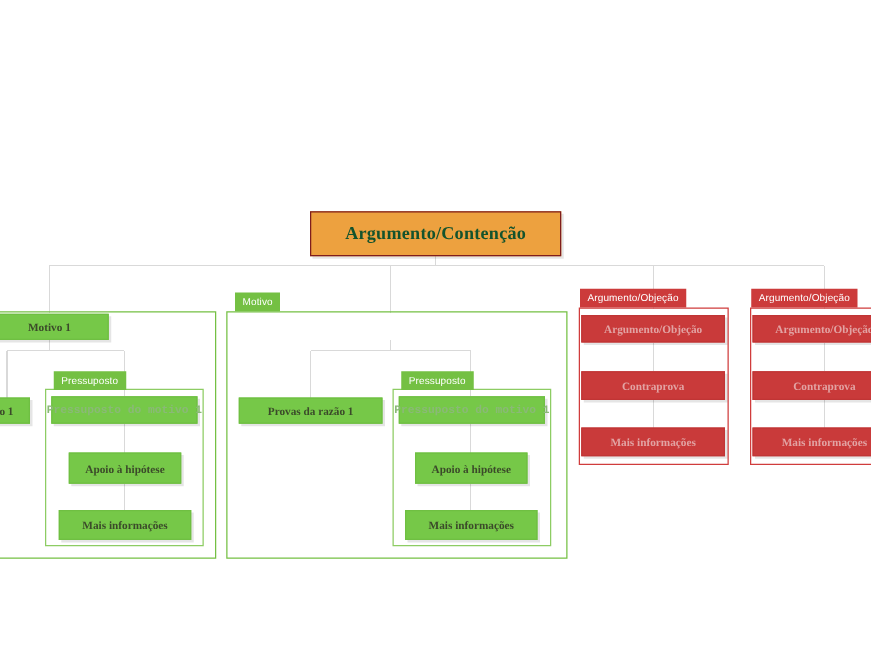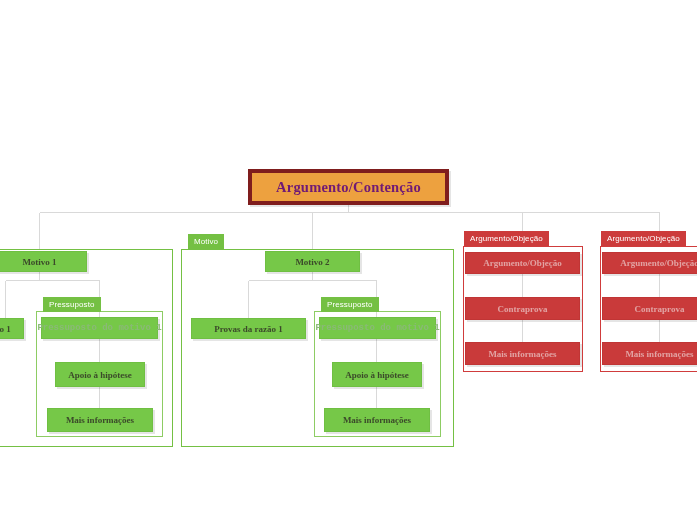--- a/index.html
+++ b/index.html
@@ -67,22 +67,22 @@
     align-items: center;
     justify-content: center;
     text-align: center;
     font-family: "Liberation Serif", serif;
     white-space: nowrap;
     box-shadow: 2px 2px 0 rgba(0,0,0,0.10);
   }
 
   .node.root {
     background: #eda13f;
-    border: 4px solid #7f1d1d;
-    color: #701a75;
+    border: 1px solid #7f1d1d;
+    color: #14532d;
     font-size: 14.5px;
     font-weight: 700;
     letter-spacing: 0.2px;
   }
 
   .node.green {
     background: #76c848;
     border: 1px solid #6fbf42;
     color: #3b4a2a;
     font-size: 9px;
@@ -169,21 +169,20 @@
   <div class="node green" style="left:-8px; top:251px; width:95px; height:21px;">Motivo 1</div>
 
   <div class="node green" style="left:-71px; top:318px; width:95px; height:21px;">Provas da razão 1</div>
 
   <div class="node green-muted" style="left:41px; top:317px; width:117px; height:22px;">Pressuposto do motivo 1</div>
 
   <div class="node green" style="left:55px; top:362px; width:90px; height:25px;">Apoio à hipótese</div>
 
   <div class="node green" style="left:47px; top:408px; width:106px; height:24px;">Mais informações</div>
 
-  <div class="node green" style="left:265px; top:251px; width:95px; height:21px;">Motivo 2</div>
 
   <div class="node green" style="left:191px; top:318px; width:115px; height:21px;">Provas da razão 1</div>
 
   <div class="node green-muted" style="left:319px; top:317px; width:117px; height:22px;">Pressuposto do motivo 1</div>
 
   <div class="node green" style="left:332px; top:362px; width:90px; height:25px;">Apoio à hipótese</div>
 
   <div class="node green" style="left:324px; top:408px; width:106px; height:24px;">Mais informações</div>
 
   <div class="node red" style="left:465px; top:252px; width:115px; height:22px;">Argumento/Objeção</div>

